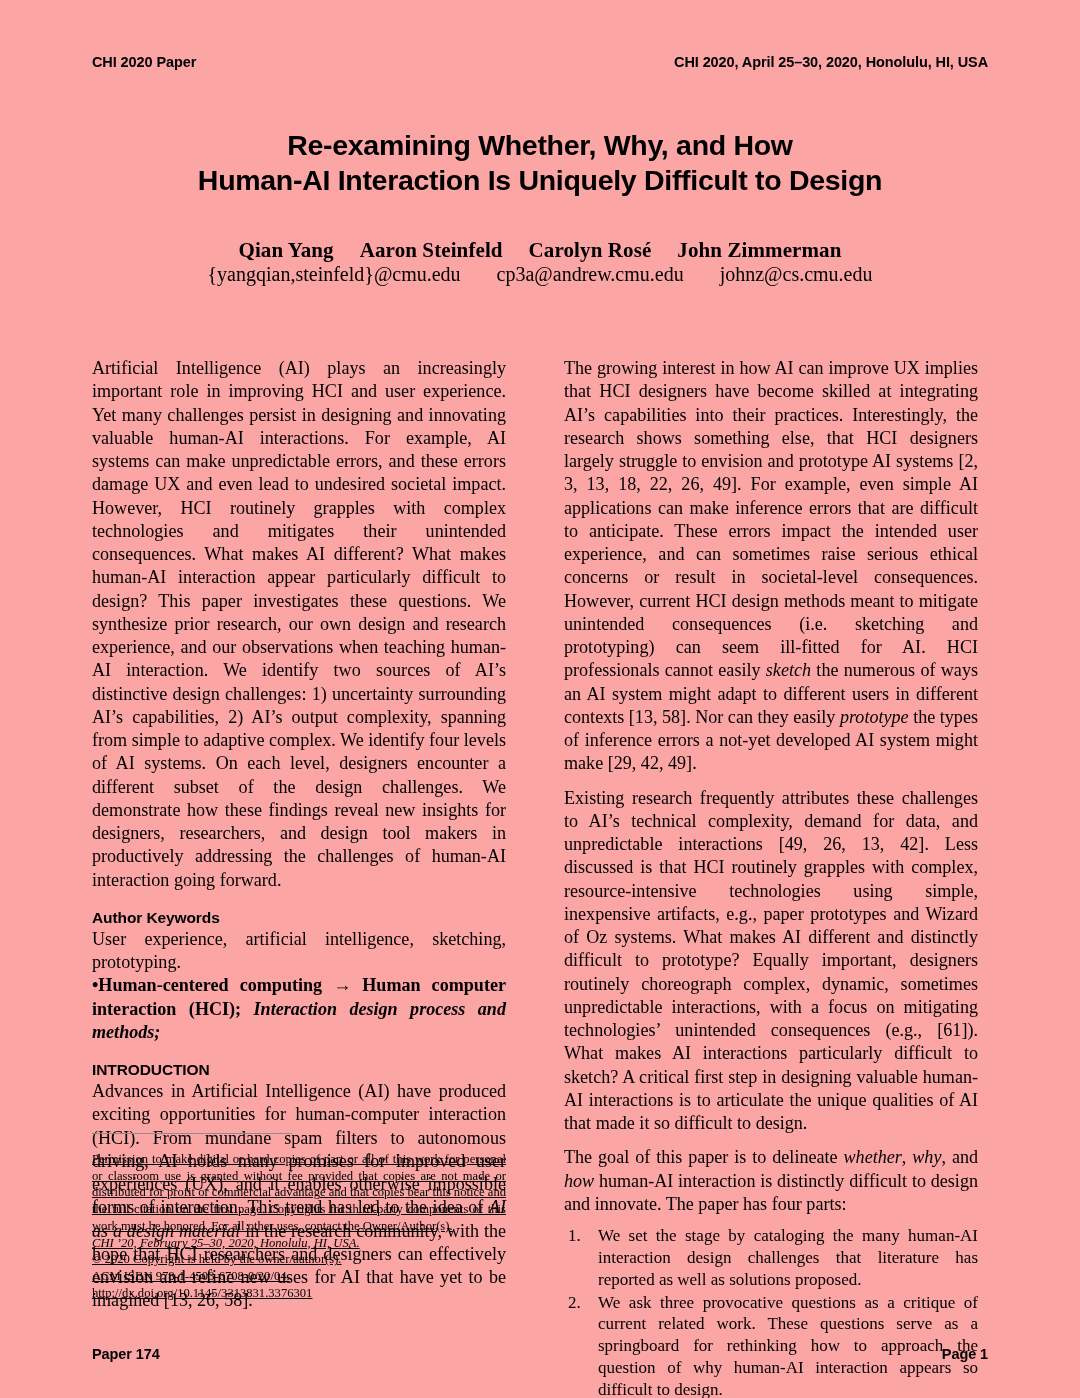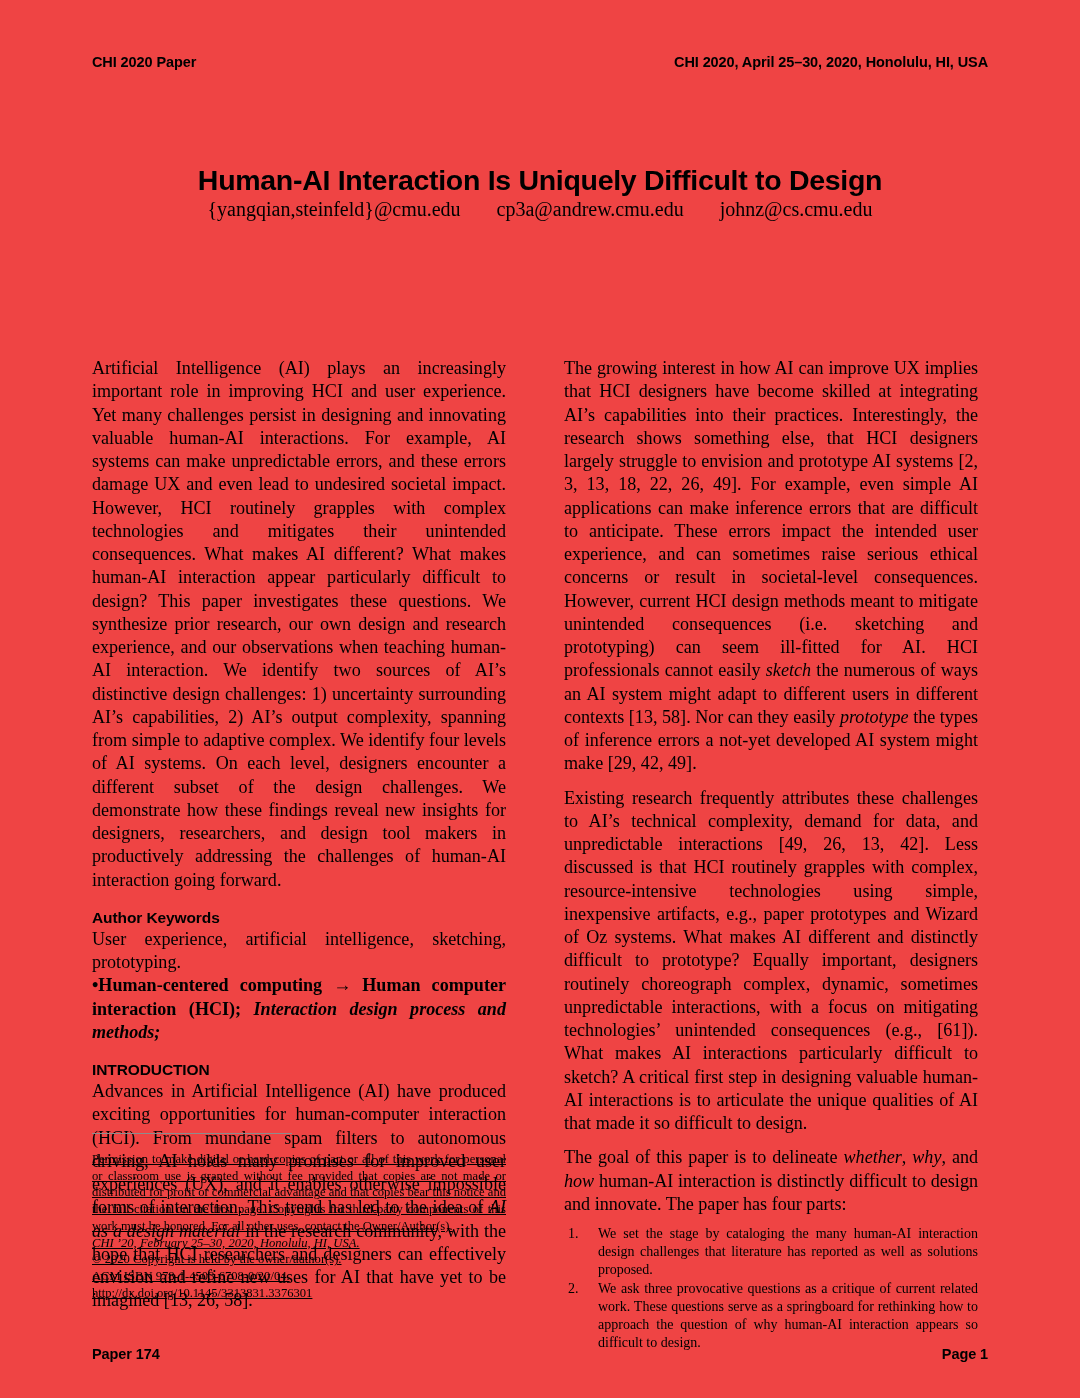--- a/index.html
+++ b/index.html
@@ -4,21 +4,21 @@
 <style>
   html, body {
     margin: 0;
     padding: 0;
     background: #ffffff;
   }
   .page {
     position: relative;
     width: 1080px;
     height: 1398px;
-    background: #ef4444;
+    background: #fca5a5;
     box-sizing: border-box;
     overflow: hidden;
     font-family: "Liberation Serif", "DejaVu Serif", serif;
     color: #000000;
   }
 
   
   .running-head {
     position: absolute;
     top: 54px;
@@ -134,21 +134,21 @@
   
   ol.parts {
     margin: 9px 0 0 0;
     padding: 0;
     list-style: none;
     counter-reset: partno;
   }
   ol.parts li {
     position: relative;
     padding-left: 34px;
-    font-size: 14px;
+    font-size: 17px;
     line-height: 1.285;
     text-align: justify;
     margin-bottom: 1px;
   }
   ol.parts li::before {
     counter-increment: partno;
     content: counter(partno) ".";
     position: absolute;
     left: 4px;
     top: 0;
@@ -188,24 +188,27 @@
 
 <div class="page">
 
   <div class="running-head">
     <span>CHI 2020 Paper</span>
     <span>CHI 2020, April 25–30, 2020, Honolulu, HI, USA</span>
   </div>
 
   <div class="title-block">
     <h1 class="paper-title">
-      <br>
+      <span>Re-examining Whether, Why, and How</span><br>
       <span>Human-AI Interaction Is Uniquely Difficult to Design</span>
     </h1>
 
+    <div class="authors-line">
+      <span class="author">Qian Yang</span><span class="author">Aaron Steinfeld</span><span class="author">Carolyn Rosé</span><span class="author">John Zimmerman</span>
+    </div>
 
 
     <div class="emails">
       <span class="email">{yangqian,steinfeld}@cmu.edu</span><span class="email">cp3a@andrew.cmu.edu</span><span class="email">johnz@cs.cmu.edu</span>
     </div>
   </div>
 
   <div class="columns">
 
     <div class="col col-left">

